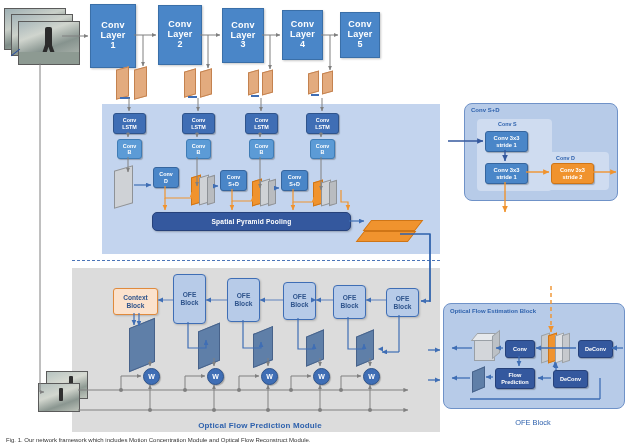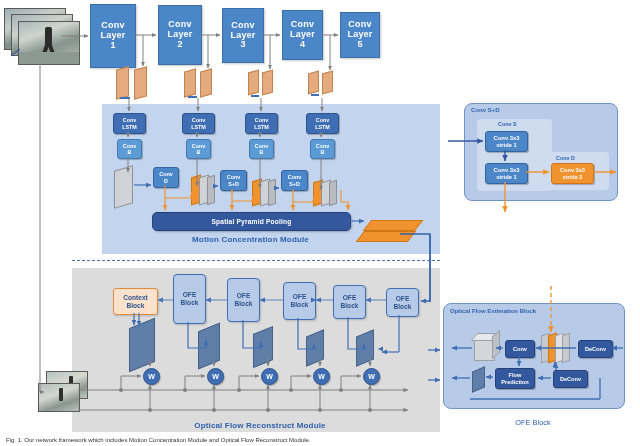--- a/index.html
+++ b/index.html
@@ -277,23 +277,20 @@
 
   <div class="spp abs" style="left:152px;top:212px;width:197px;height:17px;">
     <span>Spatial Pyramid Pooling</span>
   </div>
 
   <div>
     <div class="abs" style="left:367px;top:220px;width:50px;height:9px;background:#f0932e;border:1px solid #cf7516;transform:skewX(-38deg);"></div>
     <div class="abs" style="left:360px;top:231px;width:50px;height:9px;background:#f0932e;border:1px solid #cf7516;transform:skewX(-38deg);"></div>
   </div>
 
-  <div class="modtitle abs" style="left:152px;top:235px;width:197px;">
-    <span>Motion Concentration Module</span>
-  </div>
 
   <div class="ctxblk abs" style="left:113px;top:288px;width:43px;height:25px;">
     <div>
       <div>Context</div>
       <div>Block</div>
     </div>
   </div>
 
   <div class="ofeblk abs" style="left:173px;top:274px;width:31px;height:48px;">
     <div>
@@ -342,21 +339,21 @@
     <span>W</span>
   </div>
   <div class="wnode abs" style="left:313px;top:368px;width:15px;height:15px;">
     <span>W</span>
   </div>
   <div class="wnode abs" style="left:363px;top:368px;width:15px;height:15px;">
     <span>W</span>
   </div>
 
   <div class="modtitle abs" style="left:120px;top:421px;width:280px;">
-    <span>Optical Flow  Reconstruct Module</span>
+    <span>Optical Flow  Prediction Module</span>
   </div>
 
   <div class="detbox abs" style="left:464px;top:103px;width:152px;height:96px;"></div>
   <div class="detlabel abs" style="left:471px;top:107px;">
     <span>Conv S+D</span>
   </div>
 
   <div class="detbox2 abs" style="left:477px;top:119px;width:75px;height:72px;"></div>
   <div class="detlabel2 abs" style="left:498px;top:121px;">
     <span>Conv S</span>

